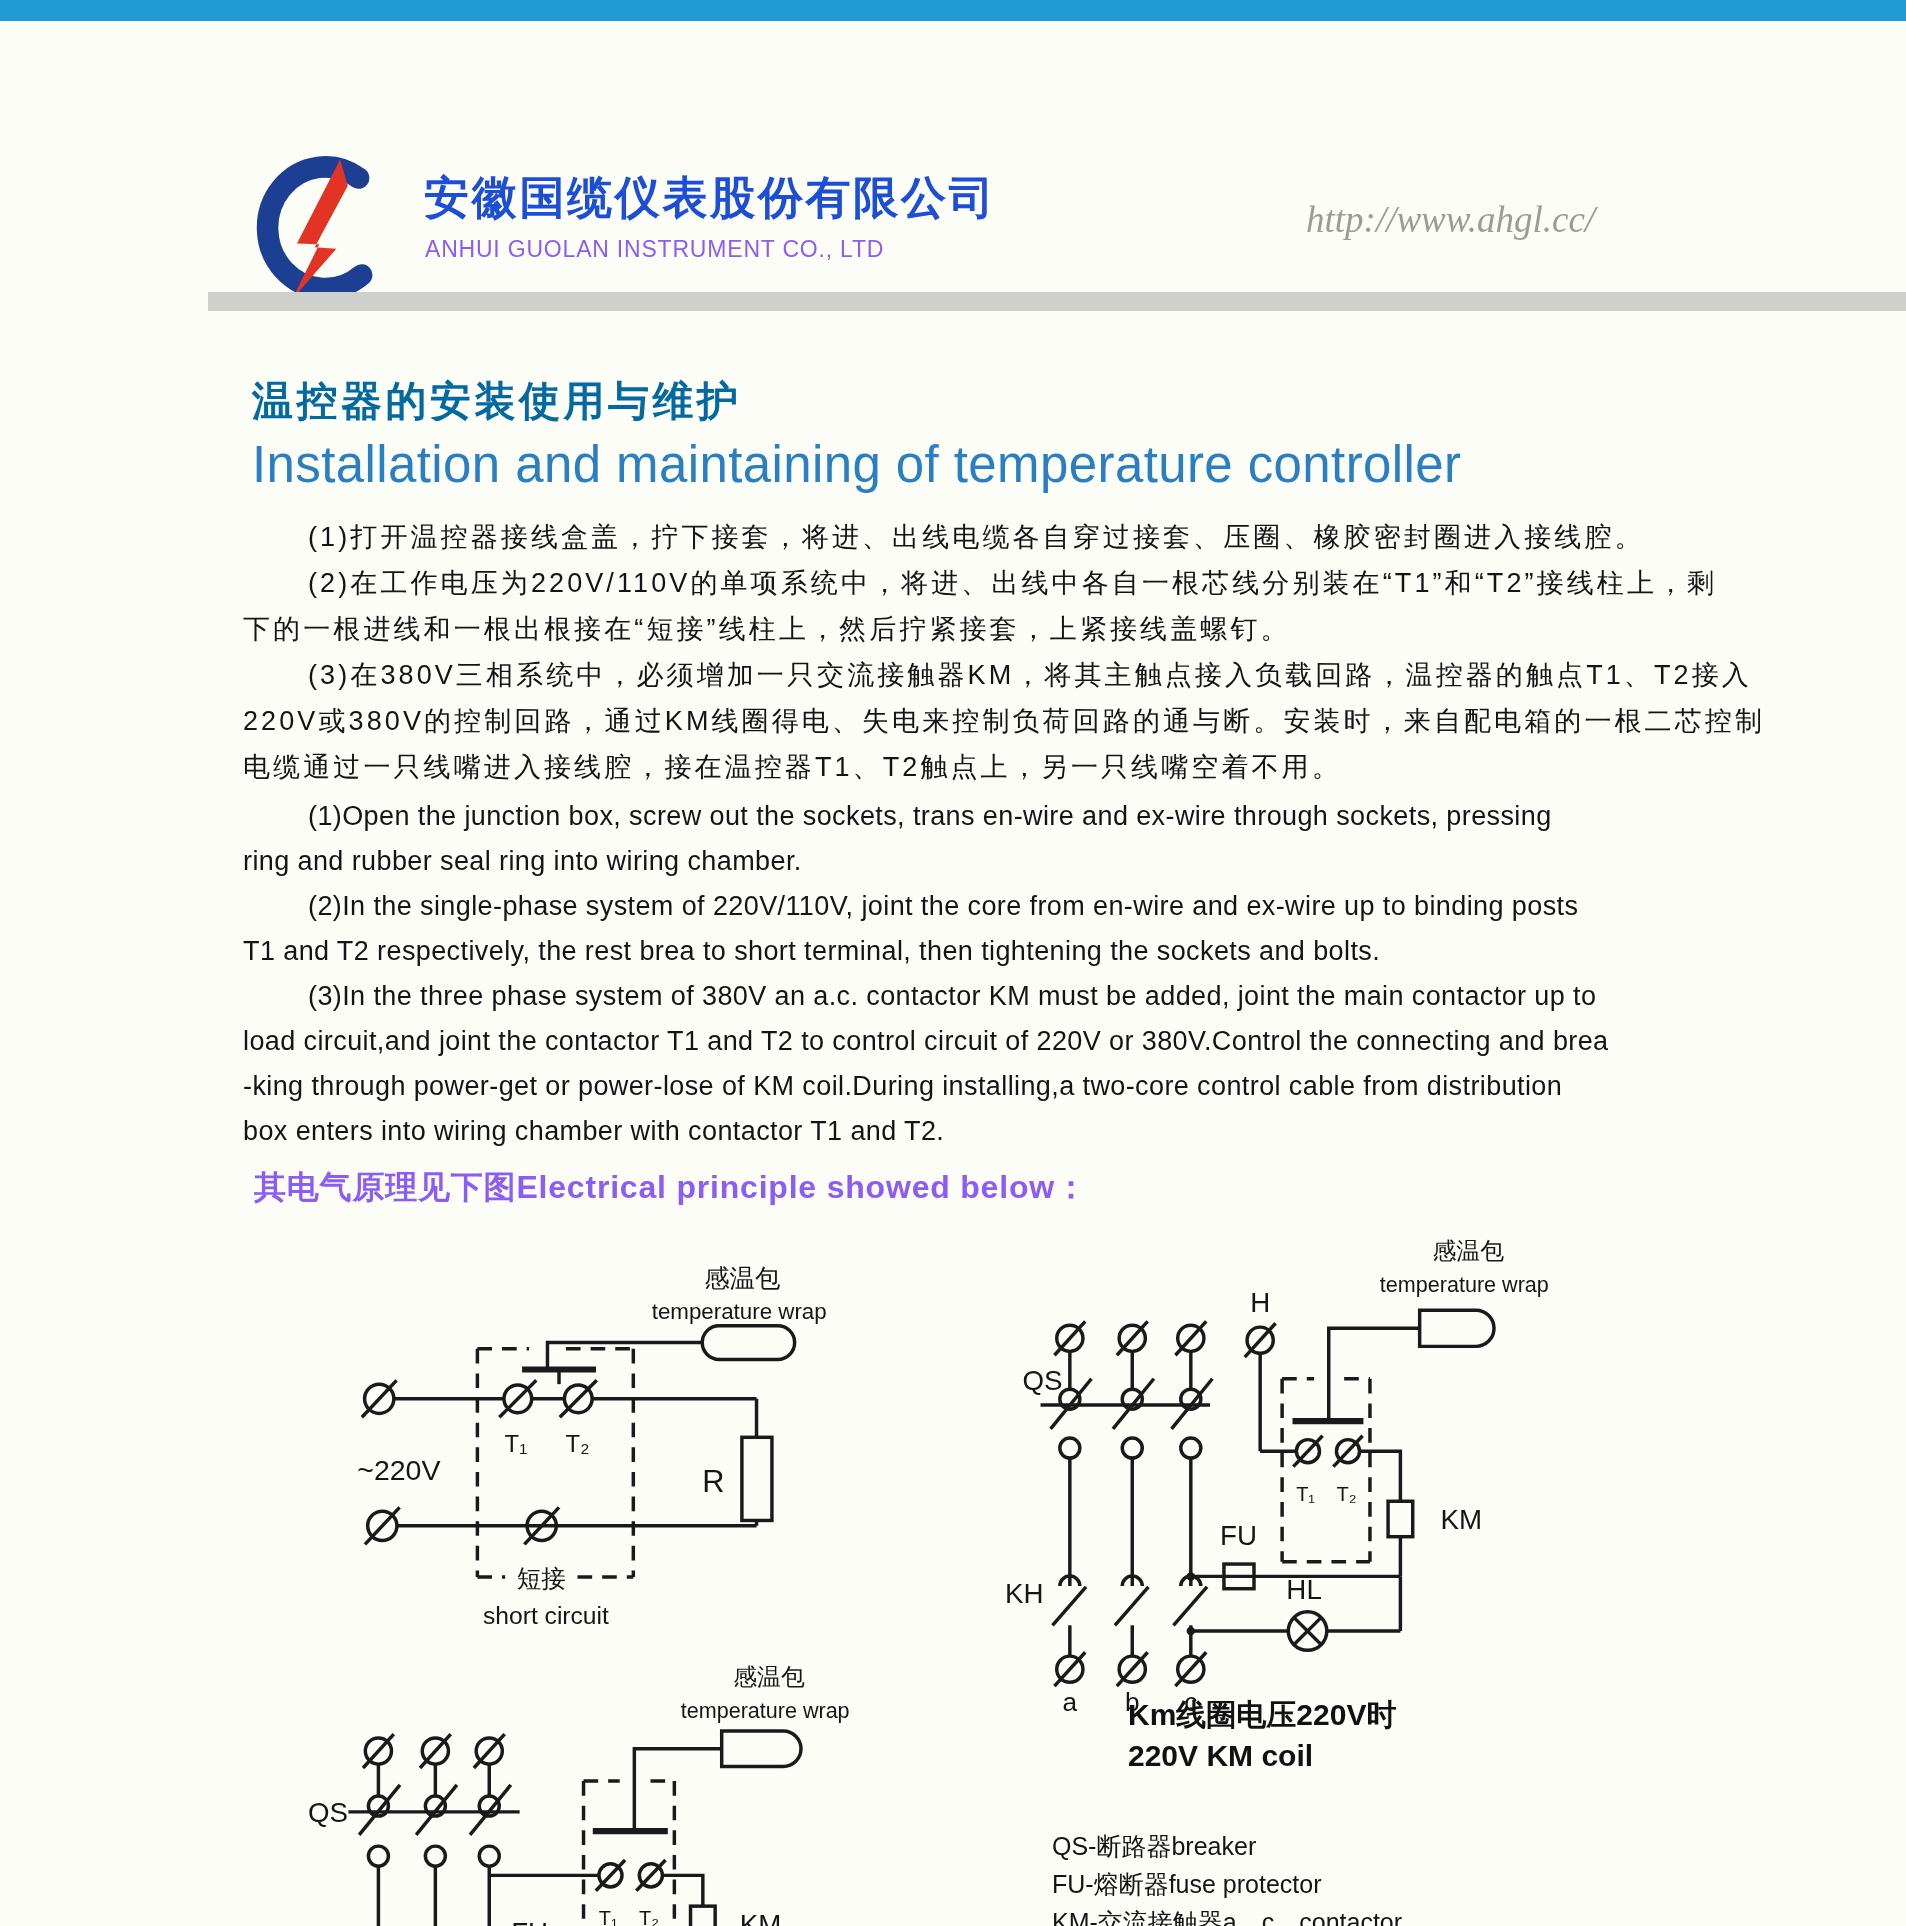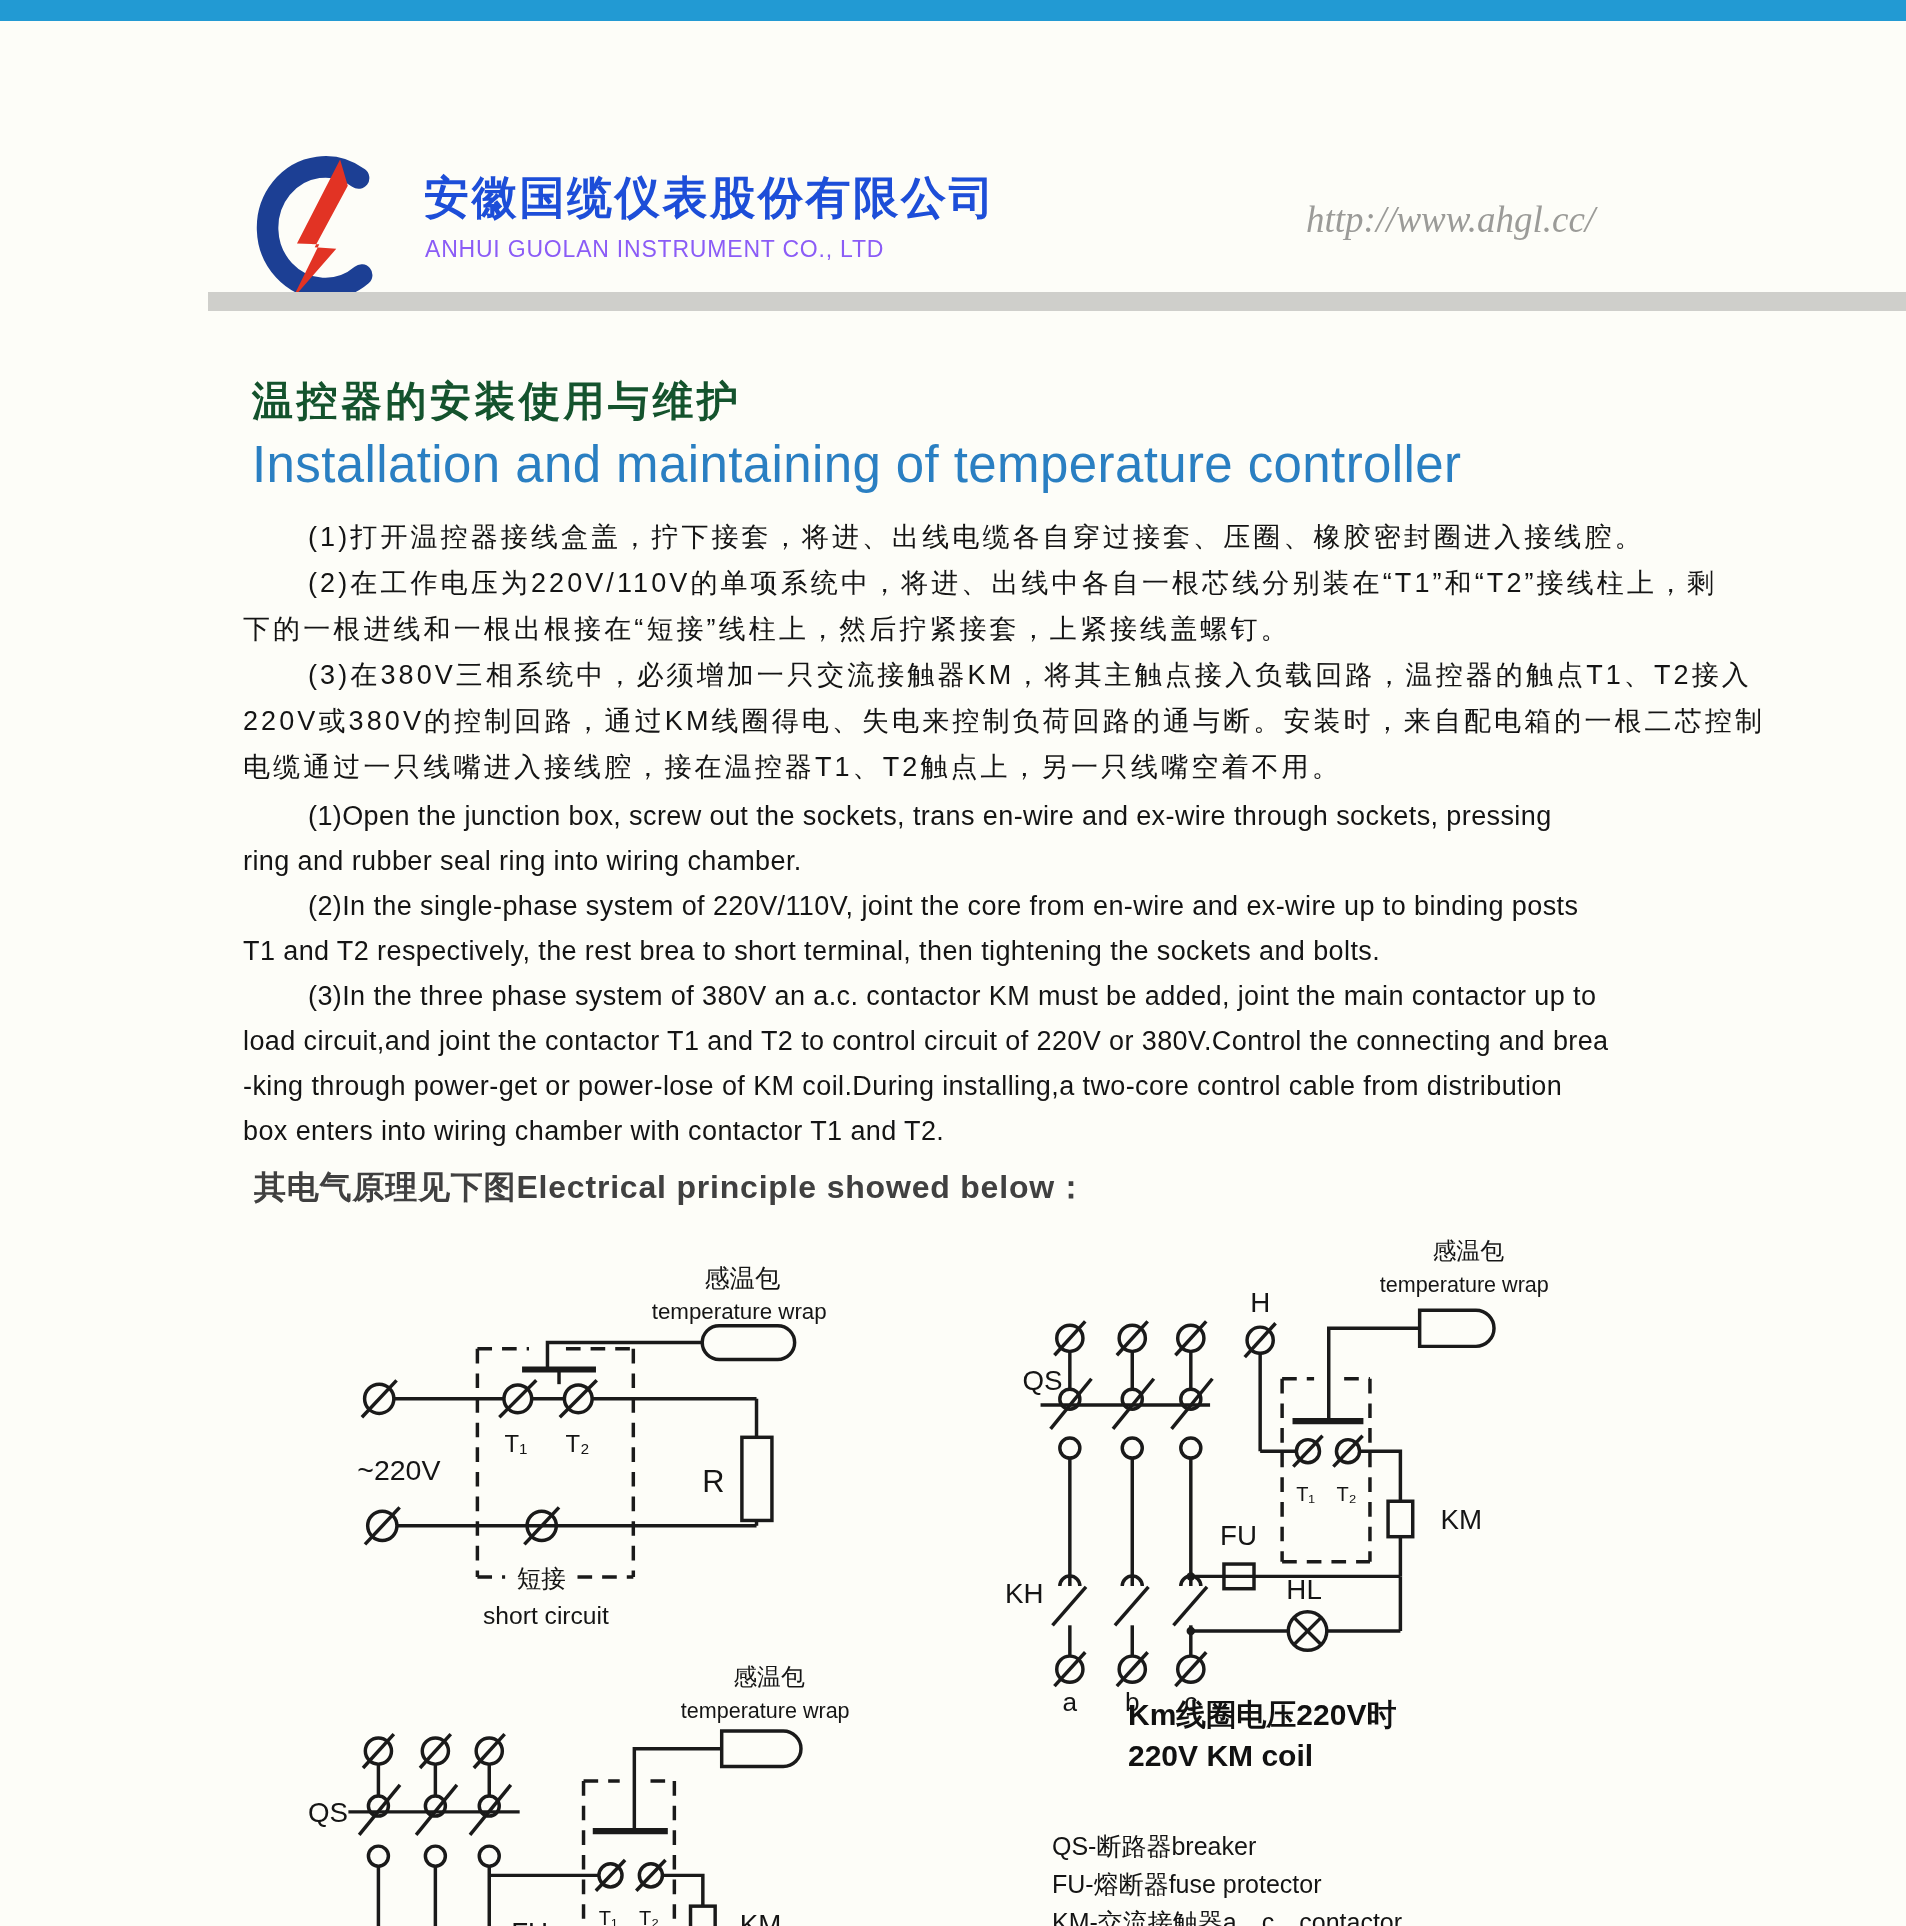--- a/index.html
+++ b/index.html
@@ -5,30 +5,30 @@
   html,body{margin:0;padding:0;background:#e8e8e4;}
   .page{position:relative;width:1906px;height:2703px;background:#fdfdf8;overflow:hidden;
         font-family:"Liberation Sans","DejaVu Sans",sans-serif;color:#141414;}
   .bar{position:absolute;left:0;width:1906px;background:#229ad3;}
   .bar.top{top:0;height:21px;}
   .header-rule{position:absolute;left:208px;top:292px;width:1698px;height:19px;background:#cfcfcb;}
   .company-cn{position:absolute;left:424px;top:168px;font-size:45px;font-weight:bold;color:#1d4ed8;letter-spacing:2.7px;white-space:nowrap;}
   .company-en{position:absolute;left:425px;top:236px;font-size:23px;font-weight:normal;color:#8b5cf6;letter-spacing:0.8px;white-space:nowrap;}
   .site-url{position:absolute;left:1306px;top:198px;font-size:37px;font-style:italic;
             font-family:"Liberation Serif","DejaVu Serif",serif;color:#9b9b98;white-space:nowrap;text-align:center;}
-  .title-cn{position:absolute;left:252px;top:374px;font-size:41px;font-weight:bold;color:#14532d;letter-spacing:3.5px;white-space:nowrap;}
+  .title-cn{position:absolute;left:252px;top:374px;font-size:41px;font-weight:bold;color:#0369a1;letter-spacing:3.5px;white-space:nowrap;}
   .title-en{position:absolute;left:252px;top:435px;font-size:51px;color:#2a7fc2;letter-spacing:0.4px;white-space:nowrap;}
   .para{position:absolute;left:243px;width:1510px;}
   .para .ln{height:46px;line-height:46px;font-size:27px;white-space:nowrap;}
   .para.cn{top:514px;}
   .para.cn .ln{letter-spacing:3.1px;}
   .para.en{top:794px;}
   .para.en .ln{height:45px;line-height:45px;letter-spacing:0.4px;}
   .ln.ind{padding-left:65px;}
-  .subtitle{position:absolute;left:254px;top:1166px;font-size:32px;font-weight:bold;color:#404040;letter-spacing:0.8px;white-space:nowrap;text-align:right;}
+  .subtitle{position:absolute;left:254px;top:1166px;font-size:32px;font-weight:bold;color:#8b5cf6;letter-spacing:0.8px;white-space:nowrap;text-align:right;}
   svg.diagram{position:absolute;}
   svg.diagram .w{stroke:#1a1a1a;stroke-width:9;fill:none;}
   svg.diagram .thick{stroke-width:16;}
   svg.diagram .dash{stroke-dasharray:38 26;}
   svg.diagram .dot{fill:#1a1a1a;stroke:none;}
   svg.diagram text{fill:#151515;}
   .caption{position:absolute;font-weight:bold;font-size:30px;line-height:41px;color:#111;white-space:nowrap;}
   .legend{position:absolute;left:1052px;top:1827px;font-size:25px;line-height:38px;white-space:nowrap;}
 </style>
 </head>

